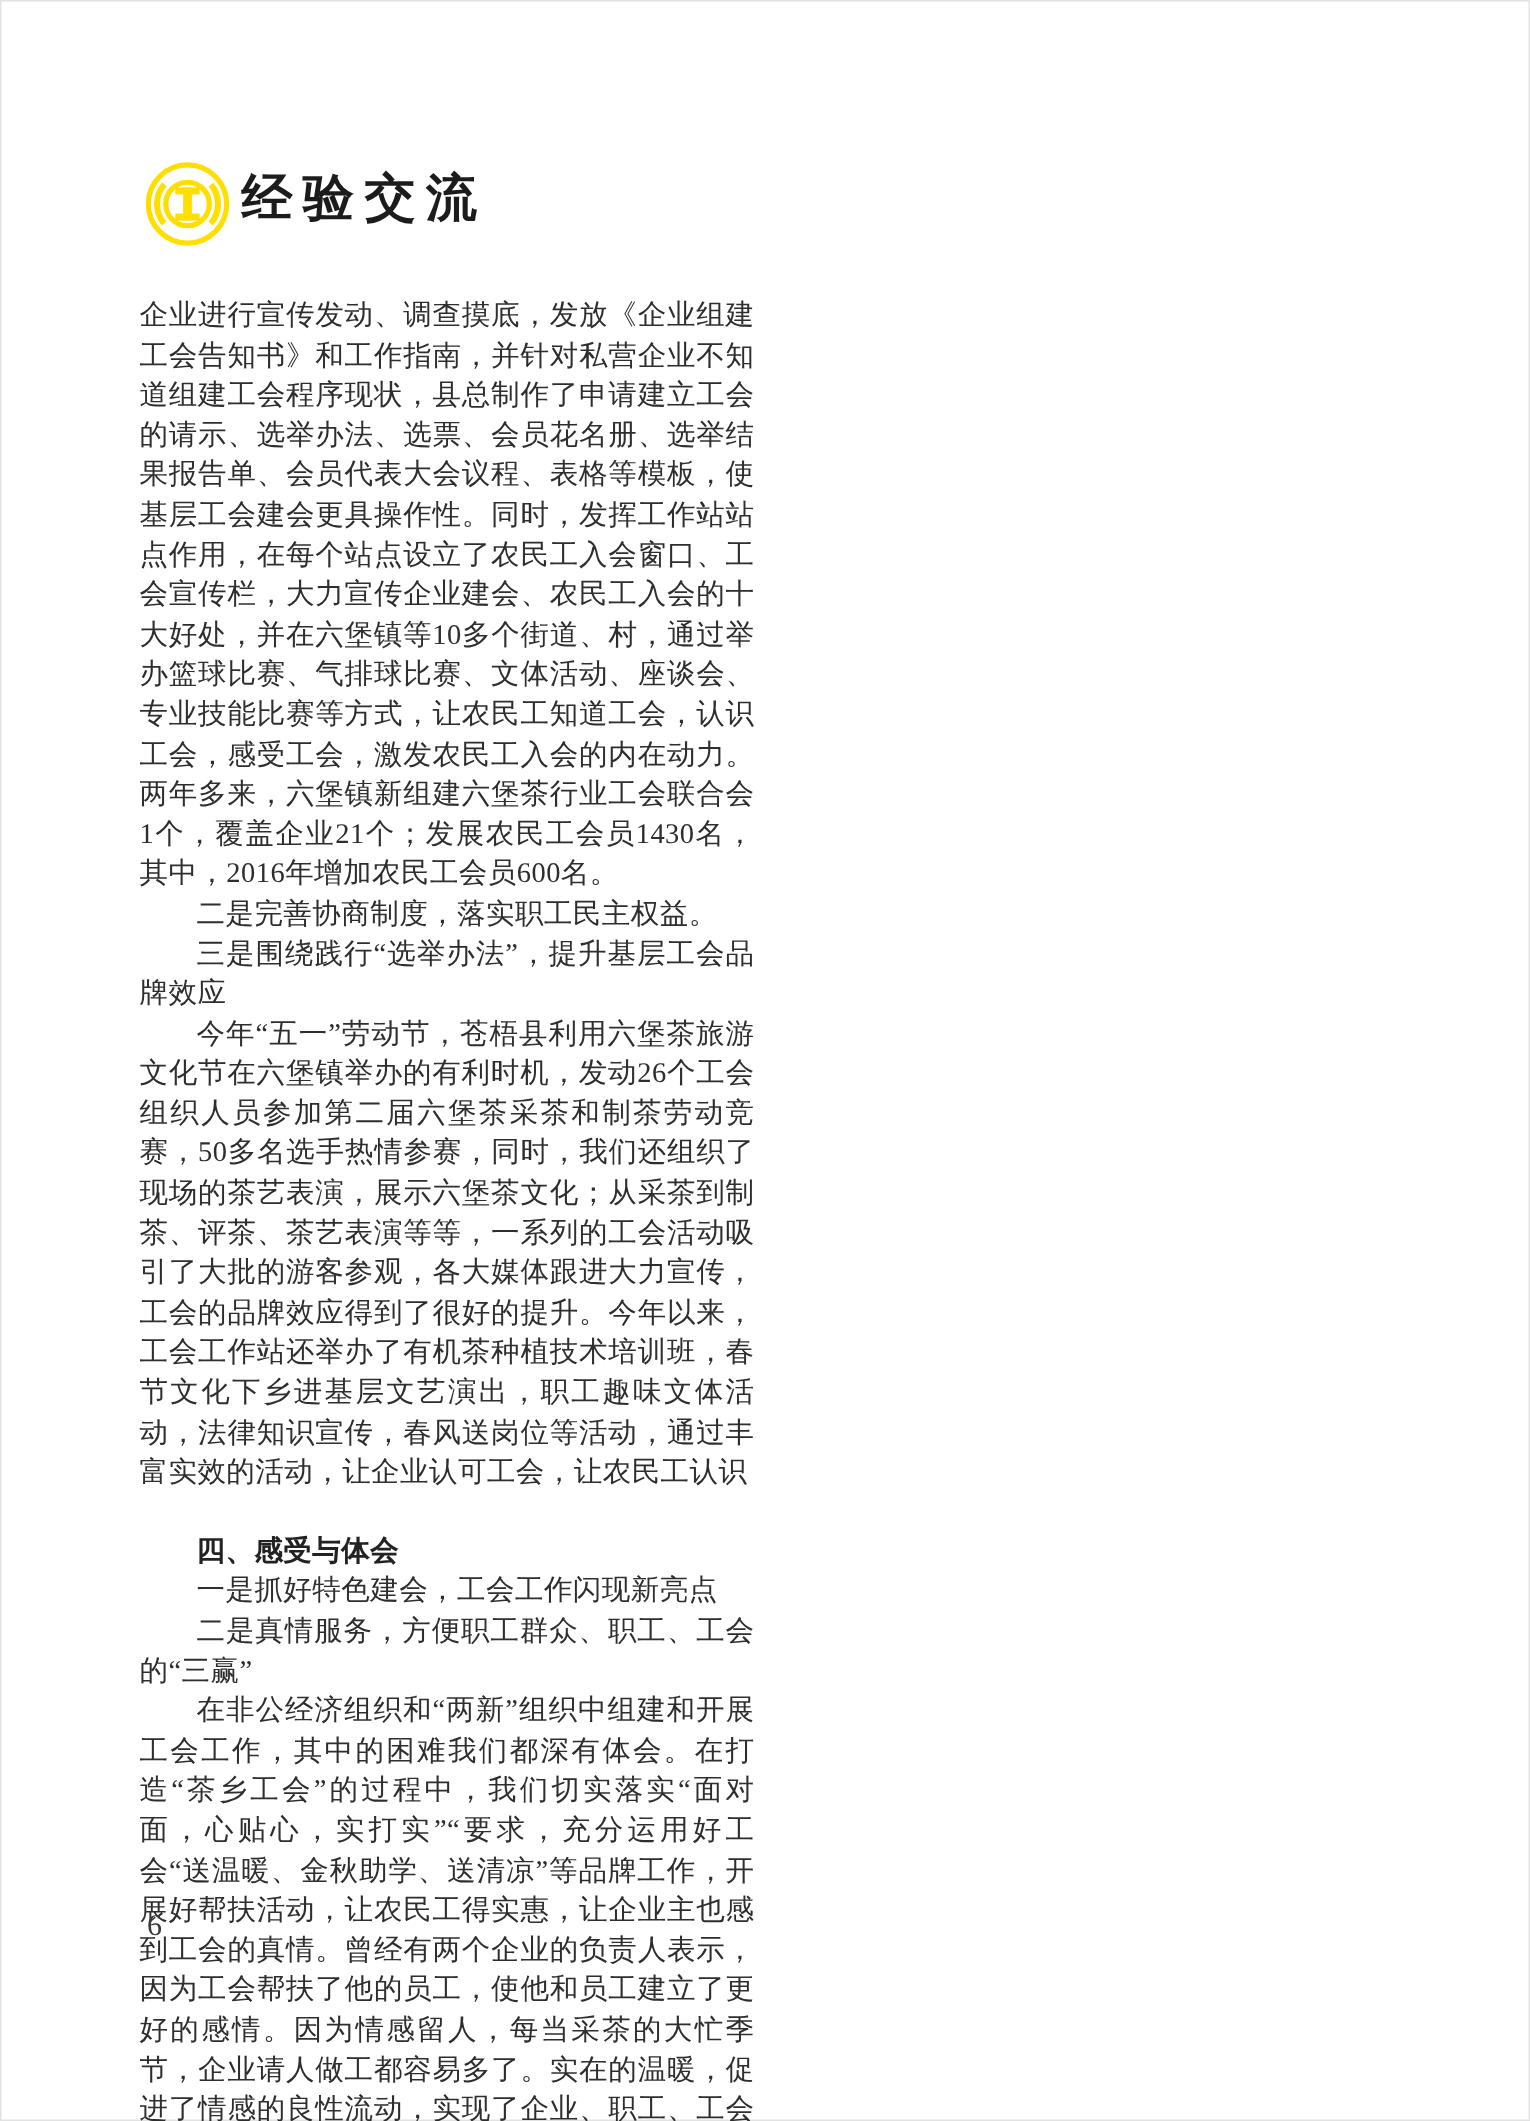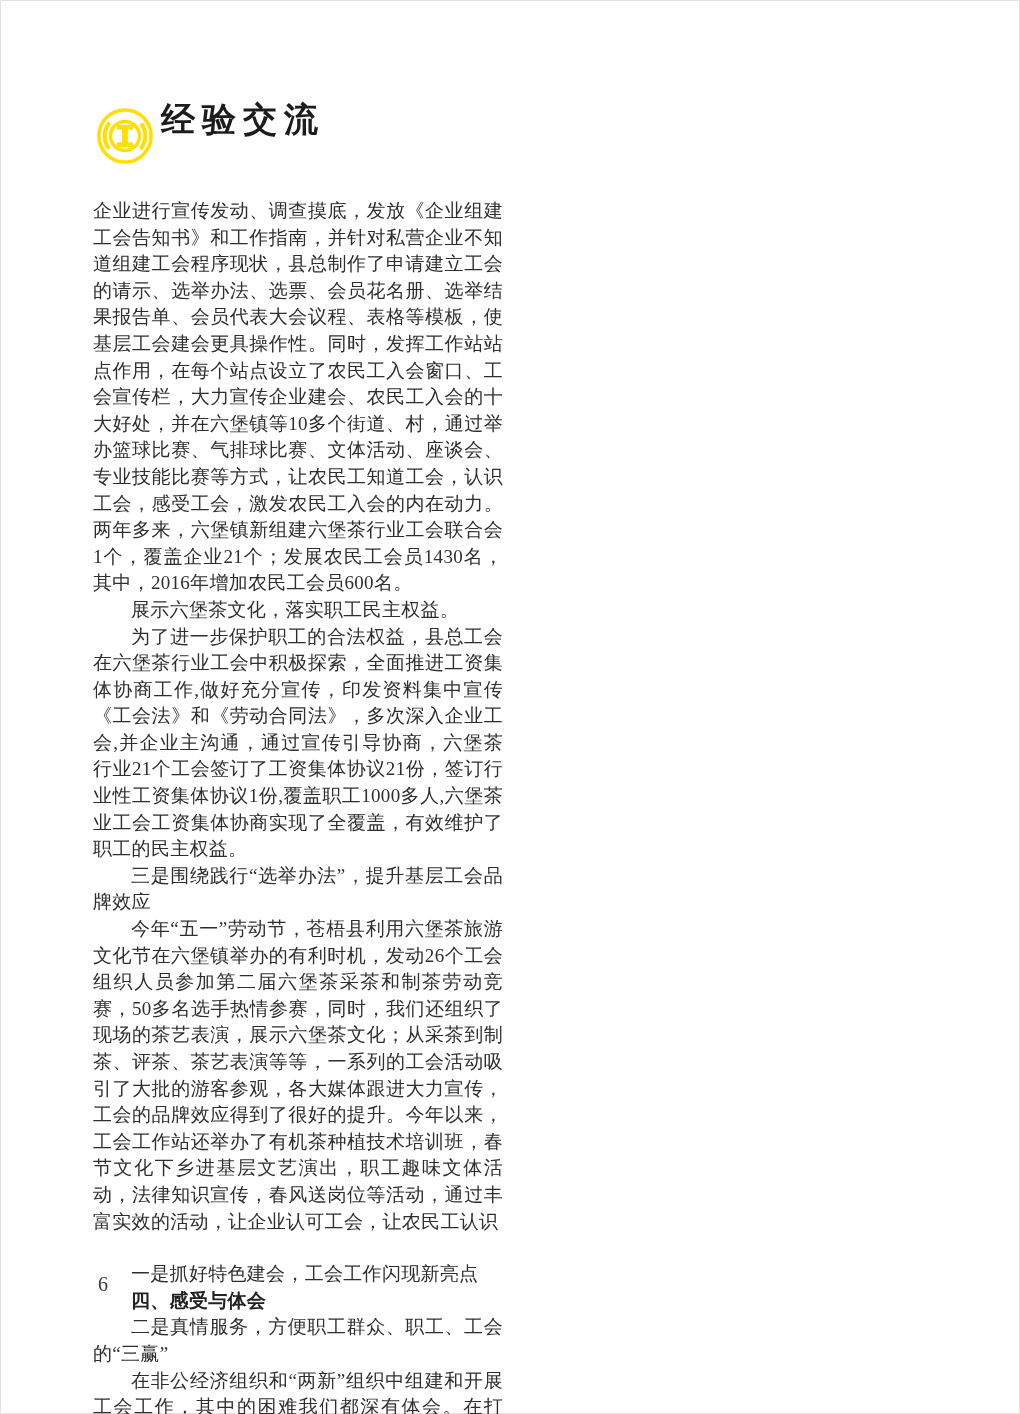--- a/index.html
+++ b/index.html
@@ -15,21 +15,21 @@
     position: absolute; left: 0; top: 0;
     width: 1018px; height: 1412px;
     border: 1px solid #e2e2e2;
     background: #ffffff;
   }
   .logo {
     position: absolute; left: 95px; top: 106px;
     width: 58px; height: 58px;
   }
   .header-title {
-    position: absolute; left: 160px; top: 96px;
+    position: absolute; left: 160px; top: 108px;
     font-family: "Liberation Sans", "DejaVu Sans", sans-serif;
     font-weight: 700;
     font-size: 34px;
     letter-spacing: 7px;
     color: #1c1c1c;
     white-space: nowrap;
   }
   .columns {
     position: absolute; left: 92px; top: 197px;
     width: 846px;
@@ -69,29 +69,28 @@
     <rect x="45" y="31" width="10" height="38" fill="#FFDE00"></rect>
     <rect x="36" y="61" width="28" height="8" fill="#FFDE00"></rect>
   </svg>
 
   <div class="header-title">经验交流</div>
 
   <div class="columns">
 
     <div class="col">
       <p class="para">企业进行宣传发动、调查摸底，发放《企业组建工会告知书》和工作指南，并针对私营企业不知道组建工会程序现状，县总制作了申请建立工会的请示、选举办法、选票、会员花名册、选举结果报告单、会员代表大会议程、表格等模板，使基层工会建会更具操作性。同时，发挥工作站站点作用，在每个站点设立了农民工入会窗口、工会宣传栏，大力宣传企业建会、农民工入会的十大好处，并在六堡镇等10多个街道、村，通过举办篮球比赛、气排球比赛、文体活动、座谈会、专业技能比赛等方式，让农民工知道工会，认识工会，感受工会，激发农民工入会的内在动力。两年多来，六堡镇新组建六堡茶行业工会联合会1个，覆盖企业21个；发展农民工会员1430名，其中，2016年增加农民工会员600名。</p>
-      <p class="para indent">展示六堡茶文化，落实职工民主权益。</p>
-      <p class="para indent">为了进一步保护职工的合法权益，县总工会在六堡茶行业工会中积极探索，全面推进工资集体协商工作,做好充分宣传，印发资料集中宣传《工会法》和《劳动合同法》，多次深入企业工会,并企业主沟通，通过宣传引导协商，六堡茶行业21个工会签订了工资集体协议21份，签订行业性工资集体协议1份,覆盖职工1000多人,六堡茶业工会工资集体协商实现了全覆盖，有效维护了职工的民主权益。</p>
+      <p class="para indent">二是完善协商制度，落实职工民主权益。</p>
       <p class="para indent">三是围绕践行“选举办法”，提升基层工会品牌效应</p>
       <p class="para indent">今年“五一”劳动节，苍梧县利用六堡茶旅游文化节在六堡镇举办的有利时机，发动26个工会组织人员参加第二届六堡茶采茶和制茶劳动竞赛，50多名选手热情参赛，同时，我们还组织了现场的茶艺表演，展示六堡茶文化；从采茶到制茶、评茶、茶艺表演等等，一系列的工会活动吸引了大批的游客参观，各大媒体跟进大力宣传，工会的品牌效应得到了很好的提升。今年以来，工会工作站还举办了有机茶种植技术培训班，春节文化下乡进基层文艺演出，职工趣味文体活动，法律知识宣传，春风送岗位等活动，通过丰富实效的活动，让企业认可工会，让农民工认识</p>
     </div>
 
     <div class="col">
+      <p class="para indent bold">四、感受与体会</p>
       <p class="para indent">一是抓好特色建会，工会工作闪现新亮点</p>
-      <p class="para indent bold">四、感受与体会</p>
       <p class="para indent">二是真情服务，方便职工群众、职工、工会的“三赢”</p>
       <p class="para indent">
         <span>在非公经济组织和“两新”组织中组建和开展工会工作，其中的困难我们都深有体会。在打造“茶乡工会”的过程中，我们切实落实“面对面，心贴心，实打实”“要求，充分运用好工会“送温暖、金秋助学、送清凉”等品牌工作，开展好帮扶活动，让农民工得实惠，让企业主也感到工会的真情。曾经有两个企业的负责人表示，因为工会帮扶了他的员工，使他和员工建立了更好的感情。因为情感留人，每当采茶的大忙季节，企业请人做工都容易多了。实在的温暖，促进了情感的良性流动，实现了企业、职工、工会的“三赢”。</span>
         <span class="attribution">（苍梧县总工会）</span>
       </p>
     </div>
 
   </div>
 
   <div class="page-number">6</div>

